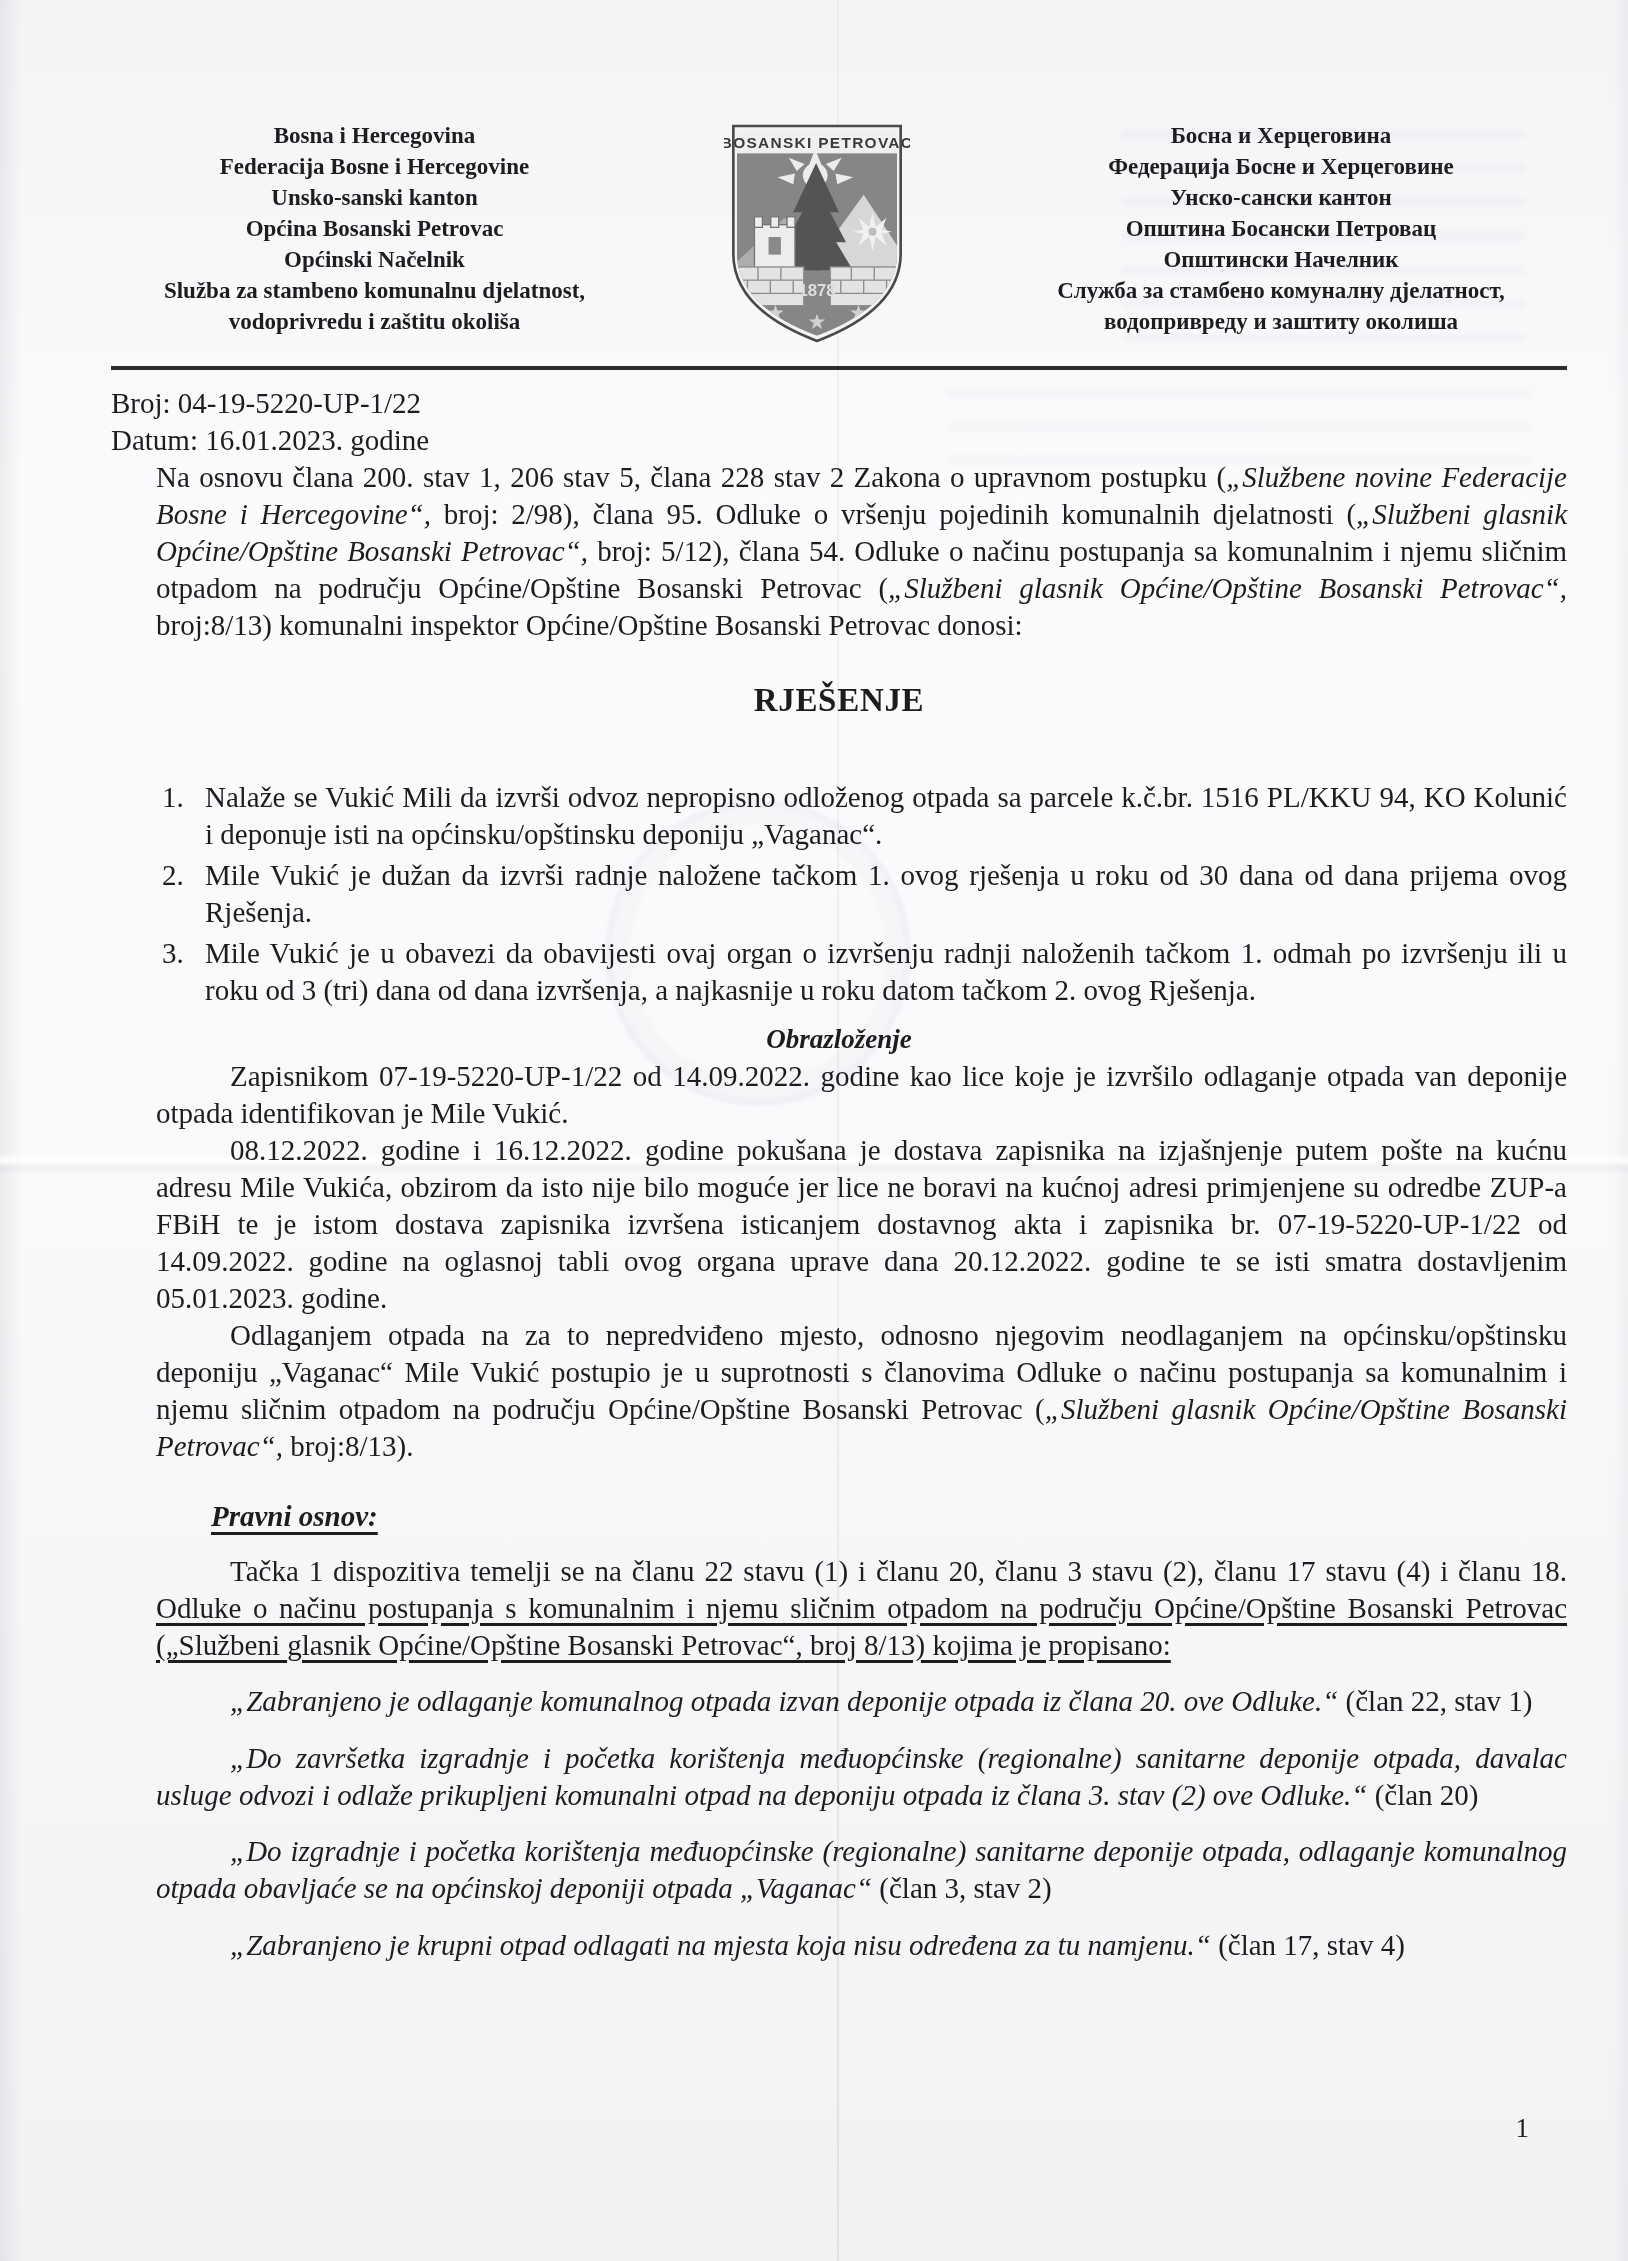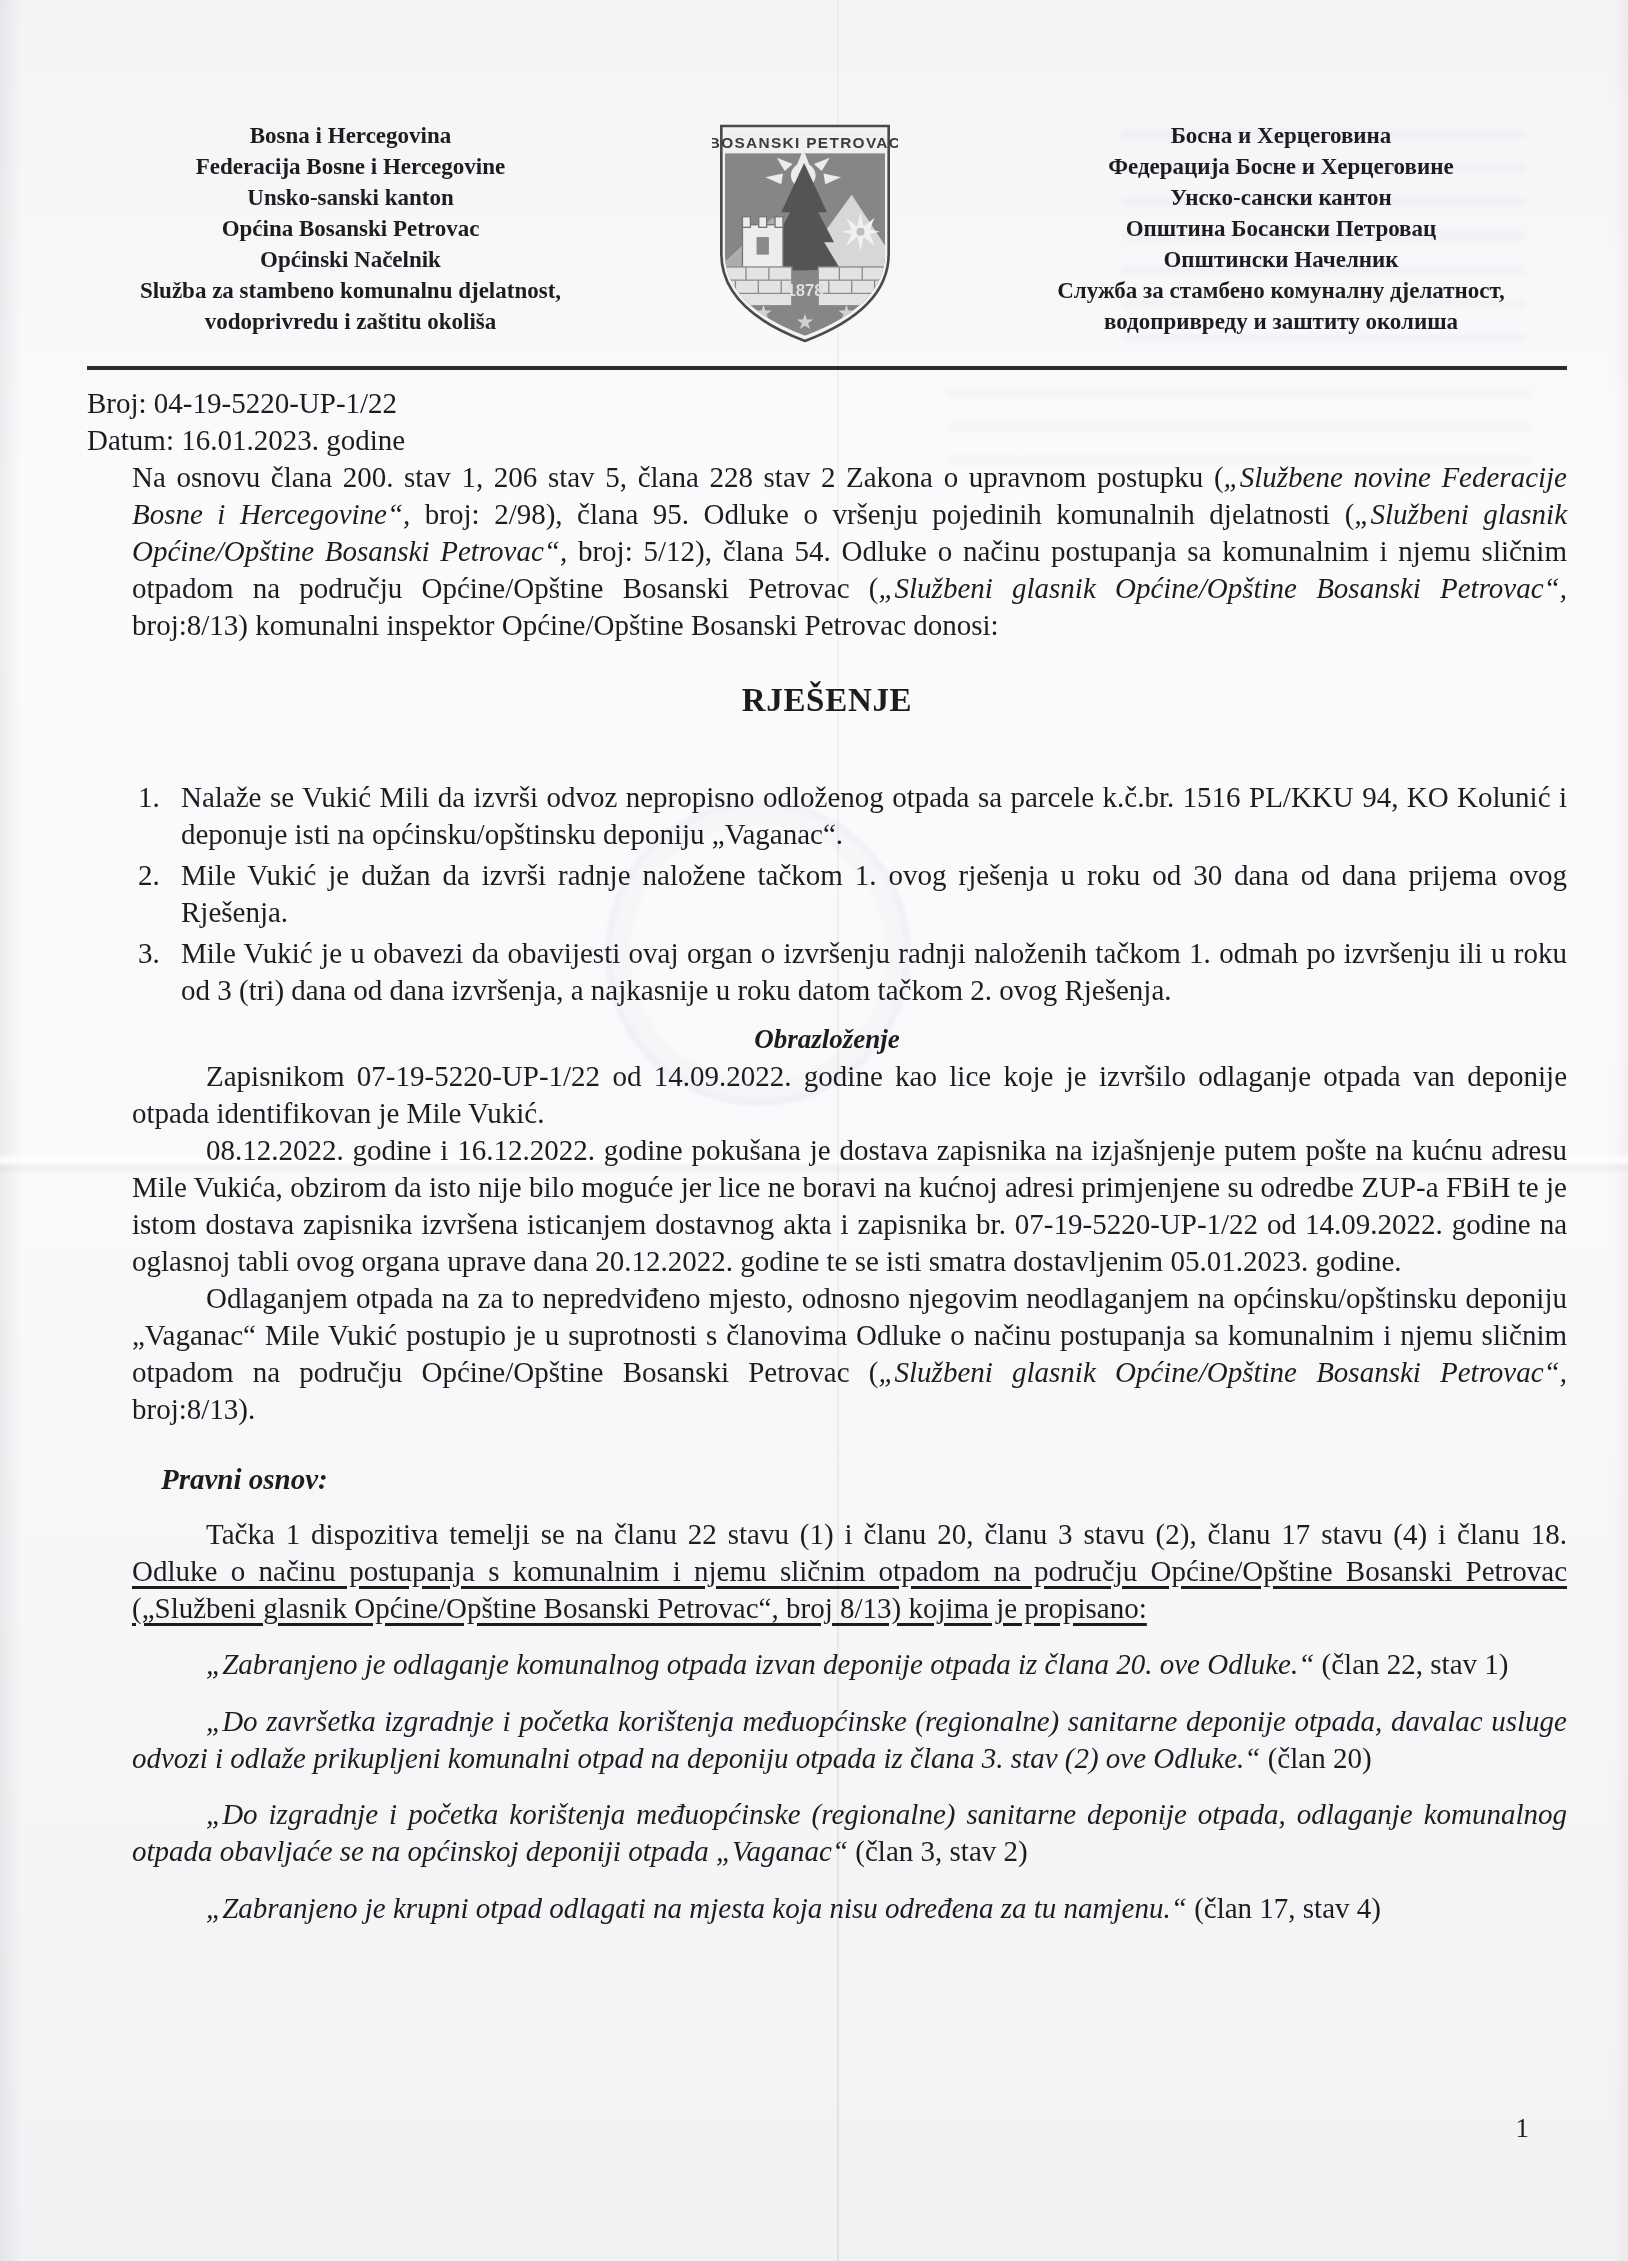--- a/index.html
+++ b/index.html
@@ -22,21 +22,21 @@
   .fold-h{ position:absolute; left:0; top:1153px; width:100%; height:22px;
     background:linear-gradient(180deg, rgba(255,255,255,0), rgba(255,255,255,0.85), rgba(160,160,170,0.10), rgba(255,255,255,0)); }
   .ghost{ position:absolute; pointer-events:none; }
   .ghost-text-tr{ right:104px; top:130px; width:403px; height:215px; opacity:.55; filter:blur(2px);
     background:repeating-linear-gradient(180deg, rgba(90,90,100,0.07) 0 8.5px, transparent 8.5px 34px); }
   .ghost-text-mr{ right:98px; top:390px; width:585px; height:78px; opacity:.5; filter:blur(2px);
     background:repeating-linear-gradient(180deg, rgba(90,90,100,0.06) 0 7.8px, transparent 7.8px 33px); }
   .ghost-stamp{ left:605px; top:800px; width:306px; height:306px; border-radius:50%;
     border:7.8px solid rgba(80,80,130,0.05); box-shadow:inset 0 0 0 18px rgba(80,80,130,0.025); filter:blur(1.3px); }
 
-  .content{ position:relative; padding:120px 62px 0 87px; }
+  .content{ position:relative; padding:120px 62px 0 111px; }
 
   
   .hdr{ display:flex; justify-content:space-between; align-items:flex-start; }
   .hdr-col{ font-weight:bold; font-size:23px; line-height:31px; text-align:center; white-space:nowrap; }
   .hdr-left{ width:527px; }
   .hdr-right{ width:572px; }
   .emblem{ width:186px; height:229px; margin-top:-1.3px; flex:none; }
   .rule{ height:3.9px; background:#2d2d30; margin-top:18px; }
 
   
@@ -48,21 +48,21 @@
   .title{ text-align:center; font-weight:bold; font-size:33px; letter-spacing:0.7px; margin-top:38px; }
 
   .list{ margin-top:60px; }
   .li{ display:flex; padding-left:51px; margin-bottom:3.9px; }
   .li-num{ flex:none; width:43px; }
   .li-text{ flex:1; text-align:justify; }
 
   .center-head{ text-align:center; font-weight:bold; font-style:italic; margin-top:11.7px; font-size:27px; }
 
   .pravni-head{ margin-top:33px; padding-left:74px; }
-  .pravni-head span{ font-weight:bold; font-style:italic; text-decoration-thickness:2.6px; text-underline-offset:5.9px; }
+  .pravni-head span{ font-weight:bold; font-style:italic; text-decoration:underline; text-decoration-thickness:2.6px; text-underline-offset:5.9px;margin-left:26px; }
   .pravni-para{ margin-top:18px; }
 
   .quote{ margin-top:19.5px; }
   .pageno{ position:absolute; right:100px; top:2113px; font-size:27px; }
 </style>
 </head>
 <body>
 
 <div class="sheet">
   <div class="fold-v"></div>

